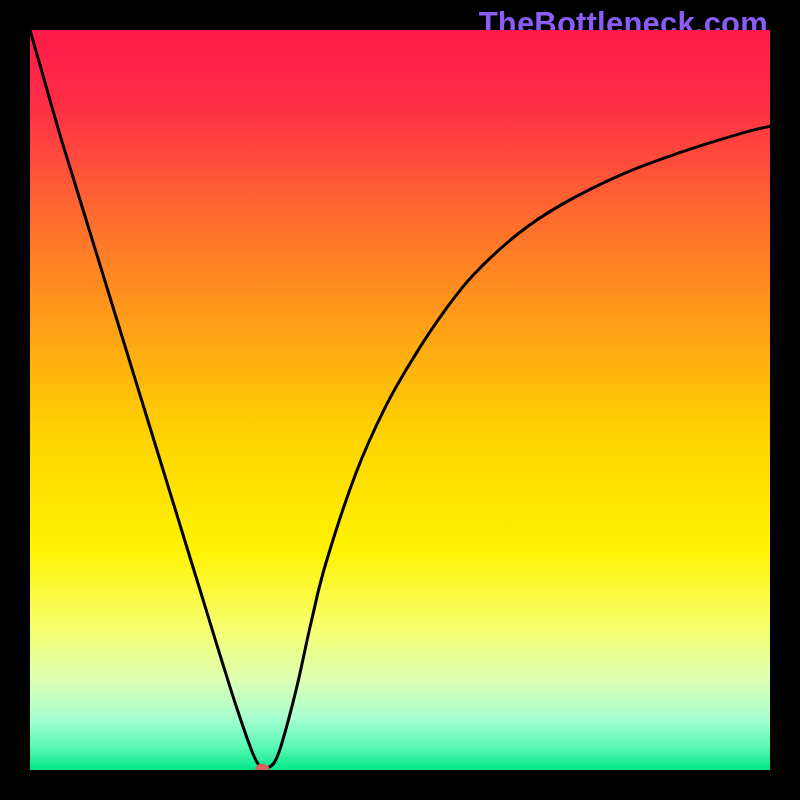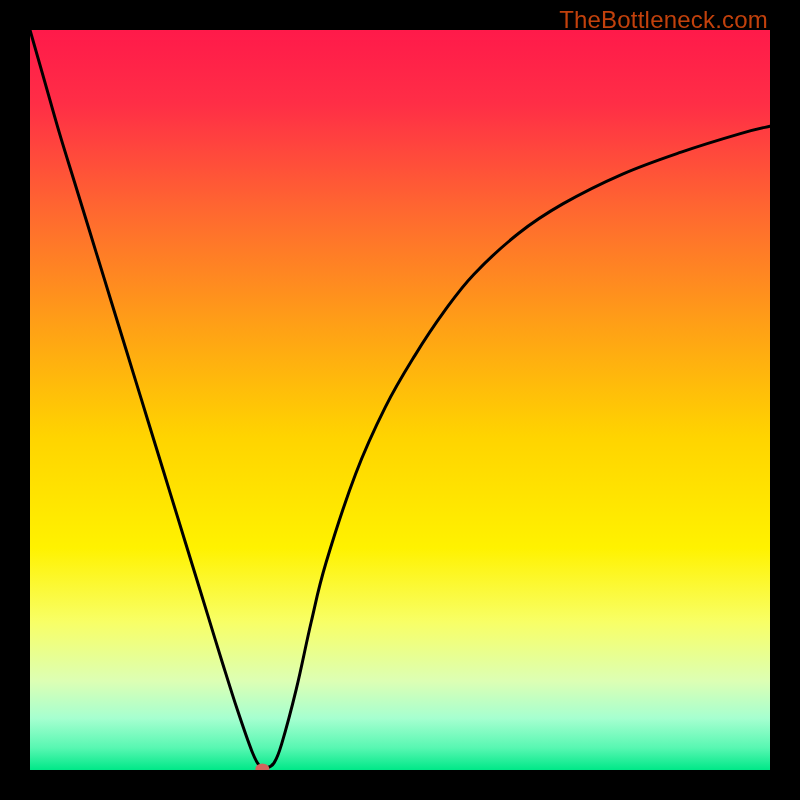--- a/index.html
+++ b/index.html
@@ -27,23 +27,23 @@
   .curve-svg {
     position: absolute;
     inset: 0;
     width: 100%;
     height: 100%;
   }
   .watermark {
     position: absolute;
     top: 6px;
     right: 32px;
-    color: #c2410c;
-    font-size: 24px;
-    font-weight: 400;
+    color: #8b5cf6;
+    font-size: 31px;
+    font-weight: 700;
     letter-spacing: 0.2px;
   }
 </style>
 </head>
 <body>
 
 <div class="chart-container">
   <div class="watermark">TheBottleneck.com</div>
   <div class="plot-area">
     <svg class="gradient-bg" viewBox="0 0 740 740" preserveAspectRatio="none">

